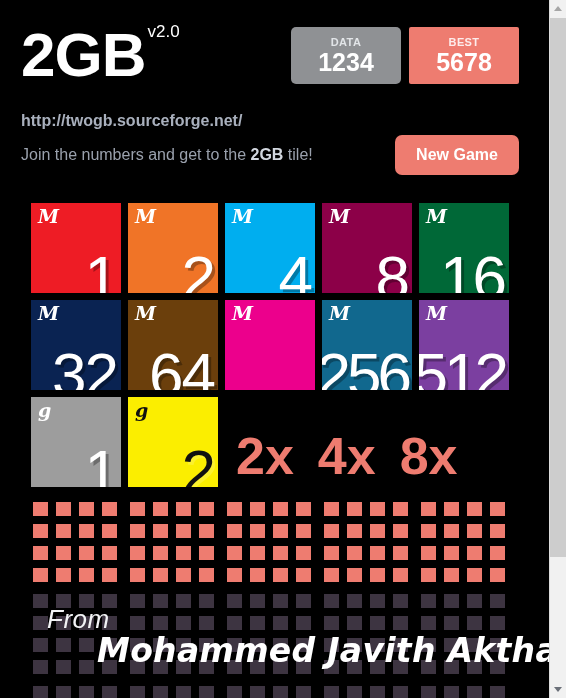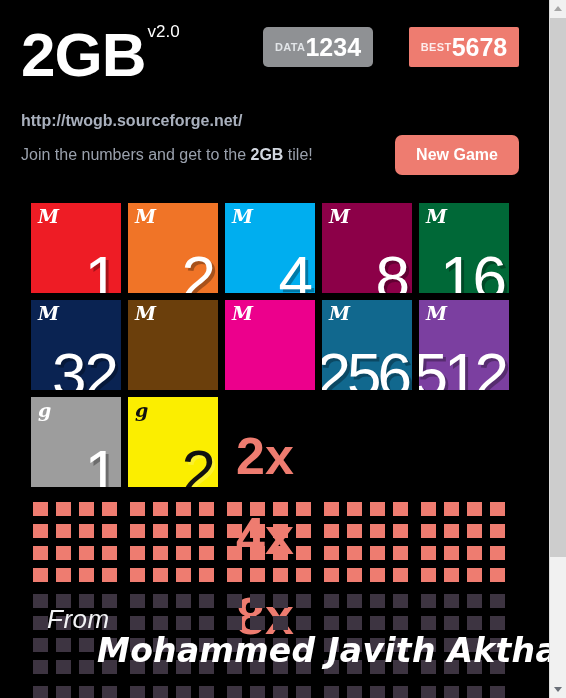--- a/index.html
+++ b/index.html
@@ -46,25 +46,24 @@
     position: absolute; left: 21px; top: 146px;
     font-size: 16px; color: #9aa1ad;
   }
   .tagline b { color: #d2d7df; }
 
   .scores {
     position: absolute; right: 30px; top: 27px;
     display: flex; gap: 8px;
   }
   .score-box {
-    width: 110px; height: 40px;
-    display: flex; 
+    width: 110px; height: 57px;
+    display: flex; flex-direction: column;
     align-items: center; justify-content: center;
     color: #ffffff;
-    margin-left: 28px;
   }
   .score-box.data { background: #8f9194; border-radius: 5px; }
   .score-box.best { background: #ee7c70; border-radius: 2px; }
   .score-label {
     font-size: 11px; font-weight: bold; letter-spacing: .4px;
     color: #eef0f2; margin-bottom: 1px;
   }
   .score-box.data .score-label { color: #e2e5e8; }
   .score-box.best .score-label { color: #fdeceb; }
   .score-value { font-size: 25px; font-weight: bold; line-height: 26px; }
@@ -115,21 +114,20 @@
   .tile.wide-num .num { letter-spacing: -4px; }
 
   
   .multipliers {
     position: absolute; left: 236px; top: 428px;
     display: flex; gap: 24px;
     color: #ee7c70;
     font-size: 52px; line-height: 56px;
     font-weight: bold;
     text-shadow: 3px 3px 0 rgba(0,0,0,0.32);
-    flex-direction: column;
   }
 
   
   .dotfield {
     position: absolute; left: 33px; top: 502px;
     display: grid;
     grid-template-columns: repeat(5, 97px);
     grid-auto-rows: 92px;
   }
   .dotcell {
@@ -235,20 +233,21 @@
         <div class="tile" style="background: rgb(0, 104, 55);">
           <span class="mark">M</span>
           <span class="num">16</span>
         </div>
         <div class="tile" style="background: rgb(10, 35, 82);">
           <span class="mark">M</span>
           <span class="num">32</span>
         </div>
         <div class="tile" style="background: rgb(107, 63, 12);">
           <span class="mark">M</span>
+          <span class="num">64</span>
         </div>
         <div class="tile wide-num" style="background: rgb(236, 0, 140);">
           <span class="mark">M</span>
         </div>
         <div class="tile wide-num" style="background: rgb(17, 104, 142);">
           <span class="mark">M</span>
           <span class="num">256</span>
         </div>
         <div class="tile wide-num" style="background: rgb(123, 63, 160);">
           <span class="mark">M</span>

